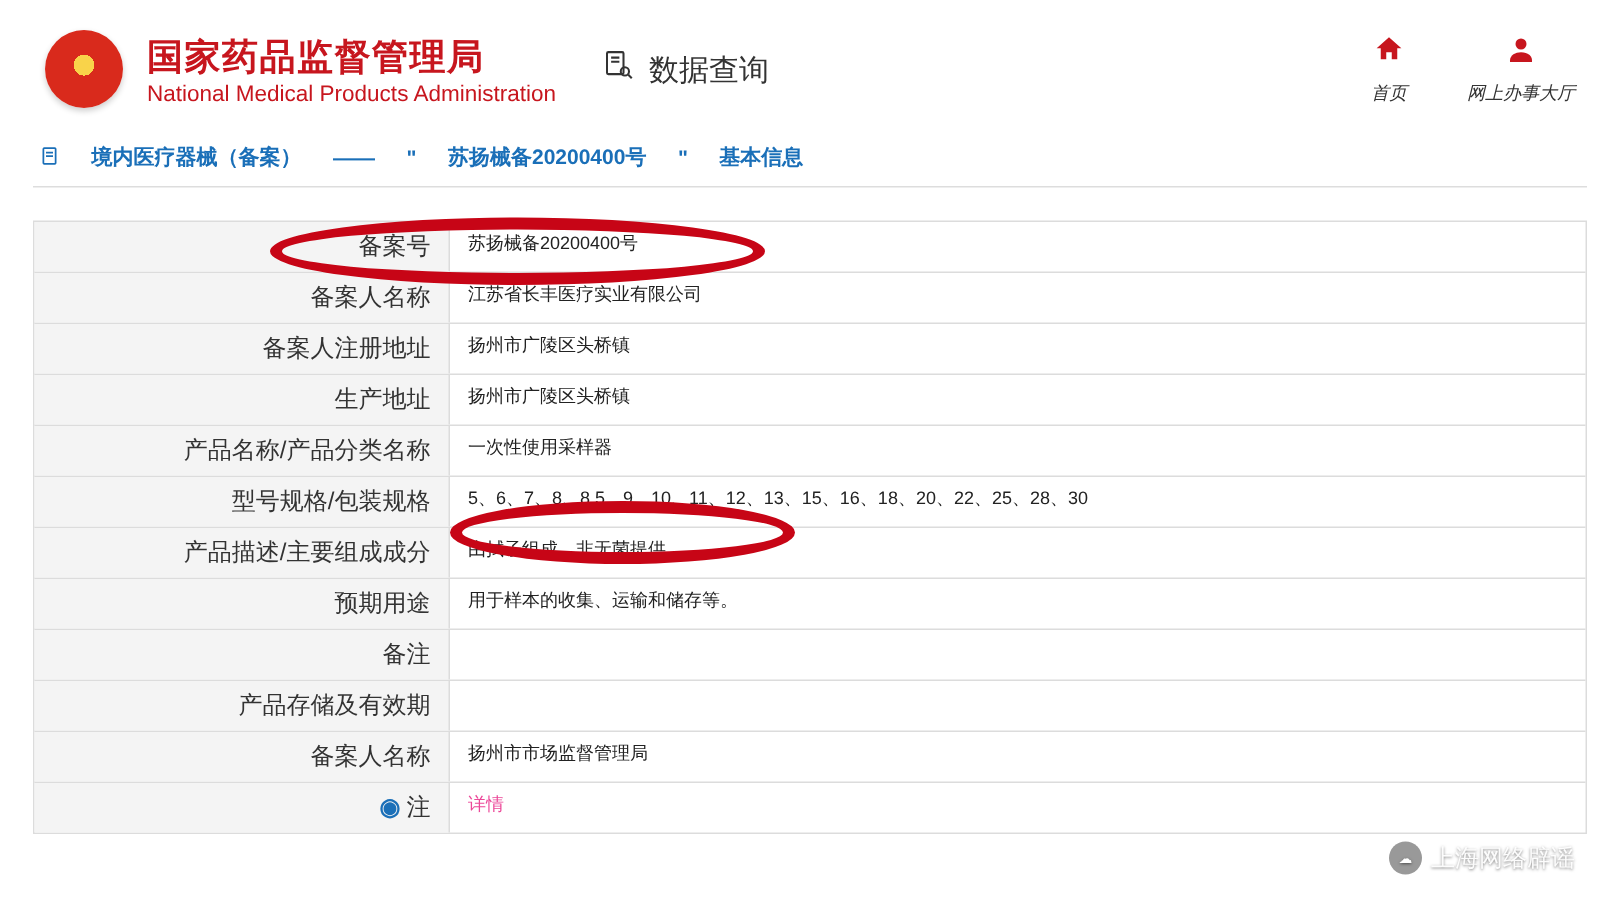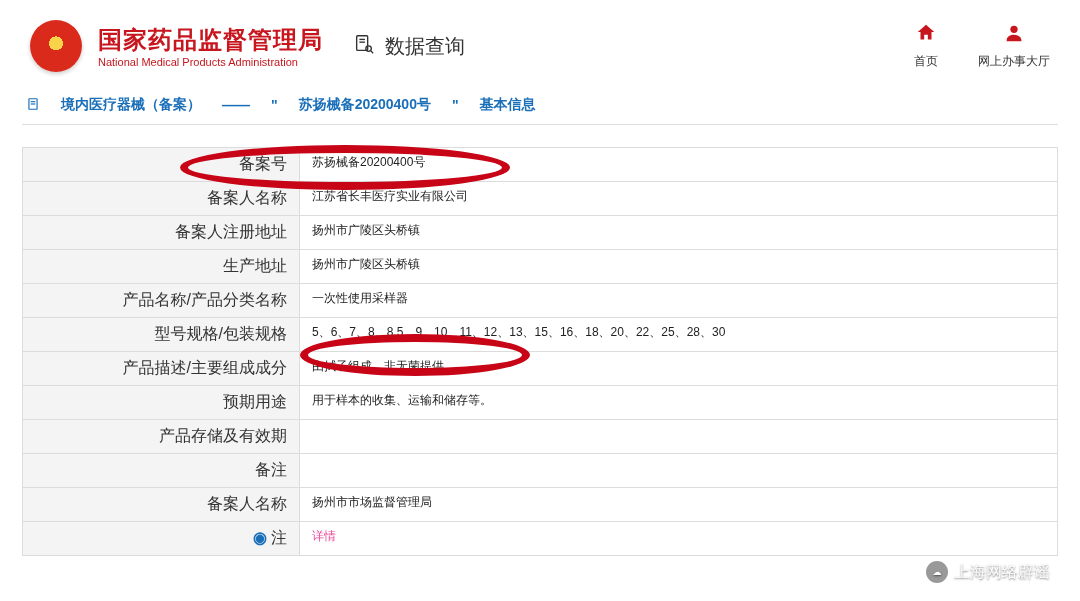--- a/index.html
+++ b/index.html
@@ -29,35 +29,36 @@
   .agency {
     margin-left: 16px;
   }
   .agency-cn {
     font-size: 24px;
     font-weight: bold;
     color: #c7161e;
     letter-spacing: 1px;
   }
   .agency-en {
-    font-size: 11px;
+    font-size: 15px;
     color: #c7161e;
   }
   .query-title {
     margin-left: 30px;
     font-size: 20px;
     color: #333;
     display: flex;
     align-items: center;
     gap: 10px;
   }
   .nav-right {
     margin-left: auto;
     display: flex;
     gap: 40px;
+    font-style: italic;
   }
   .nav-item {
     display: flex;
     flex-direction: column;
     align-items: center;
     gap: 4px;
     font-size: 12px;
     color: #333;
   }
   .nav-icon {
@@ -230,25 +231,25 @@
     </div>
     <div class="data-row">
       <div class="cell-label">产品描述/主要组成成分</div>
       <div class="cell-value">由拭子组成。非无菌提供。</div>
     </div>
     <div class="data-row">
       <div class="cell-label">预期用途</div>
       <div class="cell-value">用于样本的收集、运输和储存等。</div>
     </div>
     <div class="data-row">
+      <div class="cell-label">备注</div>
+      <div class="cell-value"></div>
+    </div>
+    <div class="data-row">
       <div class="cell-label">产品存储及有效期</div>
-      <div class="cell-value"></div>
-    </div>
-    <div class="data-row">
-      <div class="cell-label">备注</div>
       <div class="cell-value"></div>
     </div>
     <div class="data-row">
       <div class="cell-label">备案人名称</div>
       <div class="cell-value">扬州市市场监督管理局</div>
     </div>
     <div class="data-row">
       <div class="cell-label"><span class="info-dot">◉</span><span>注</span></div>
       <div class="cell-value"><span class="link">详情</span></div>
     </div>

